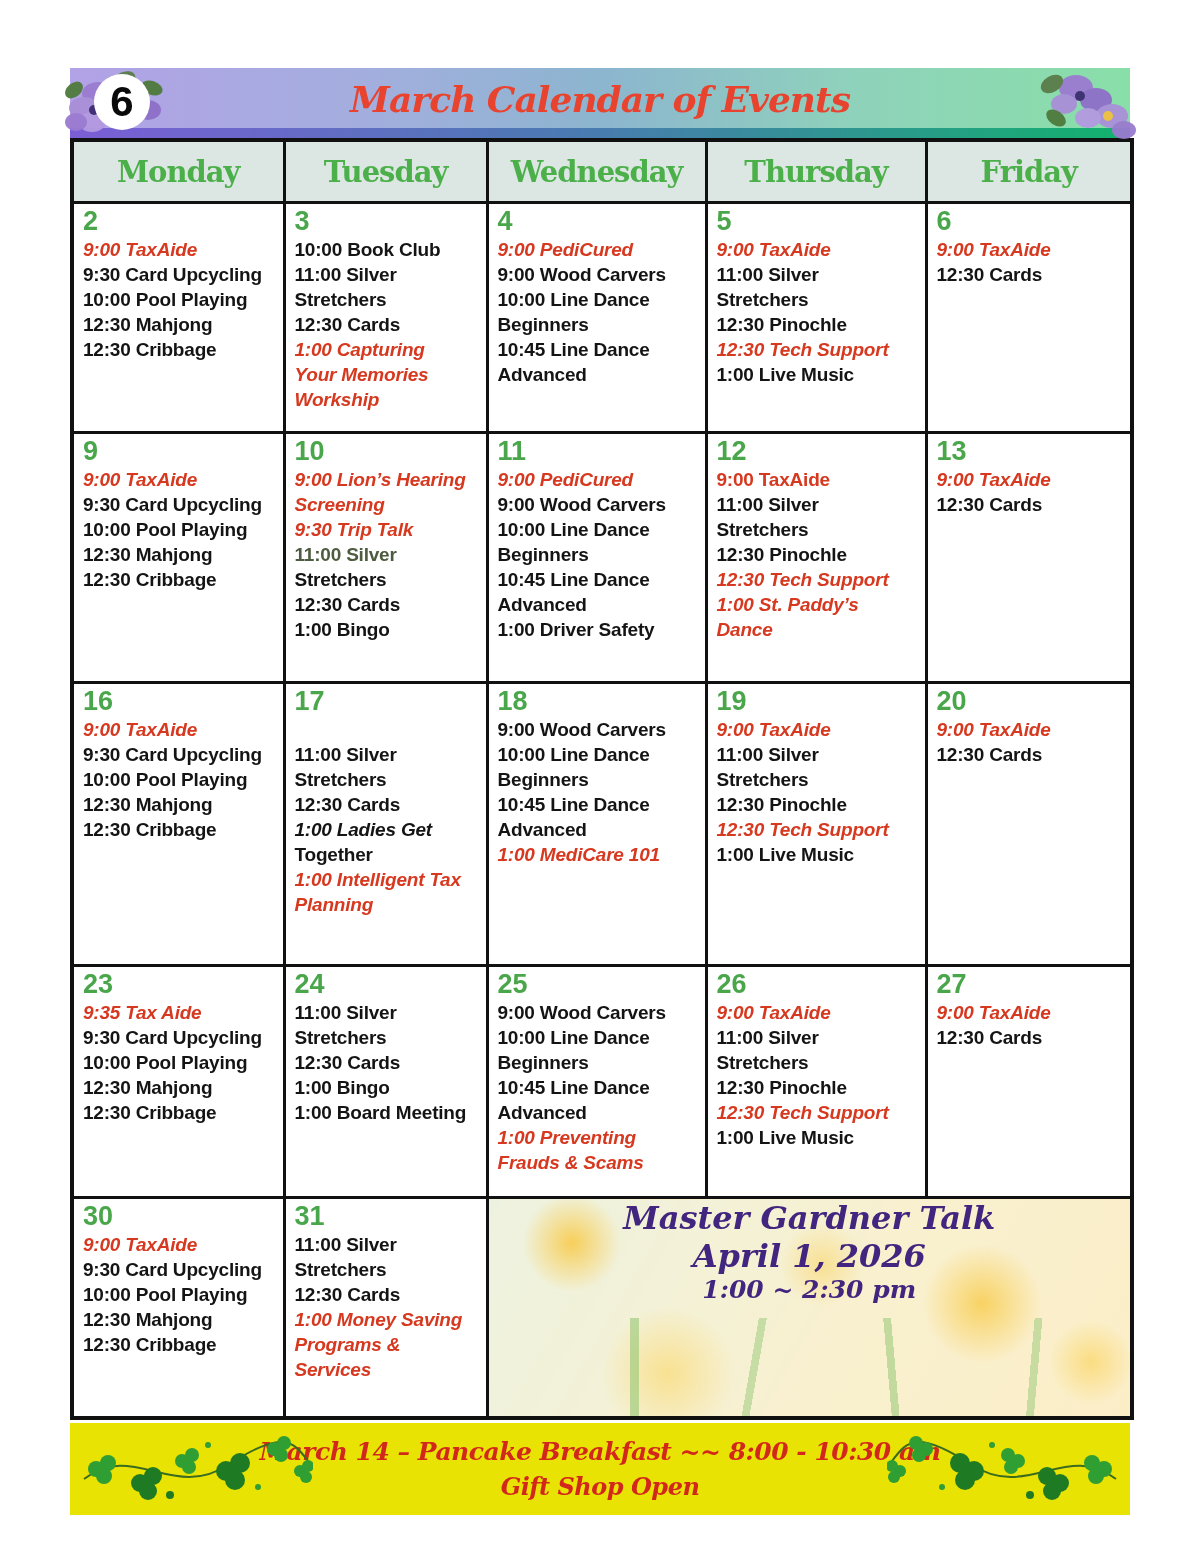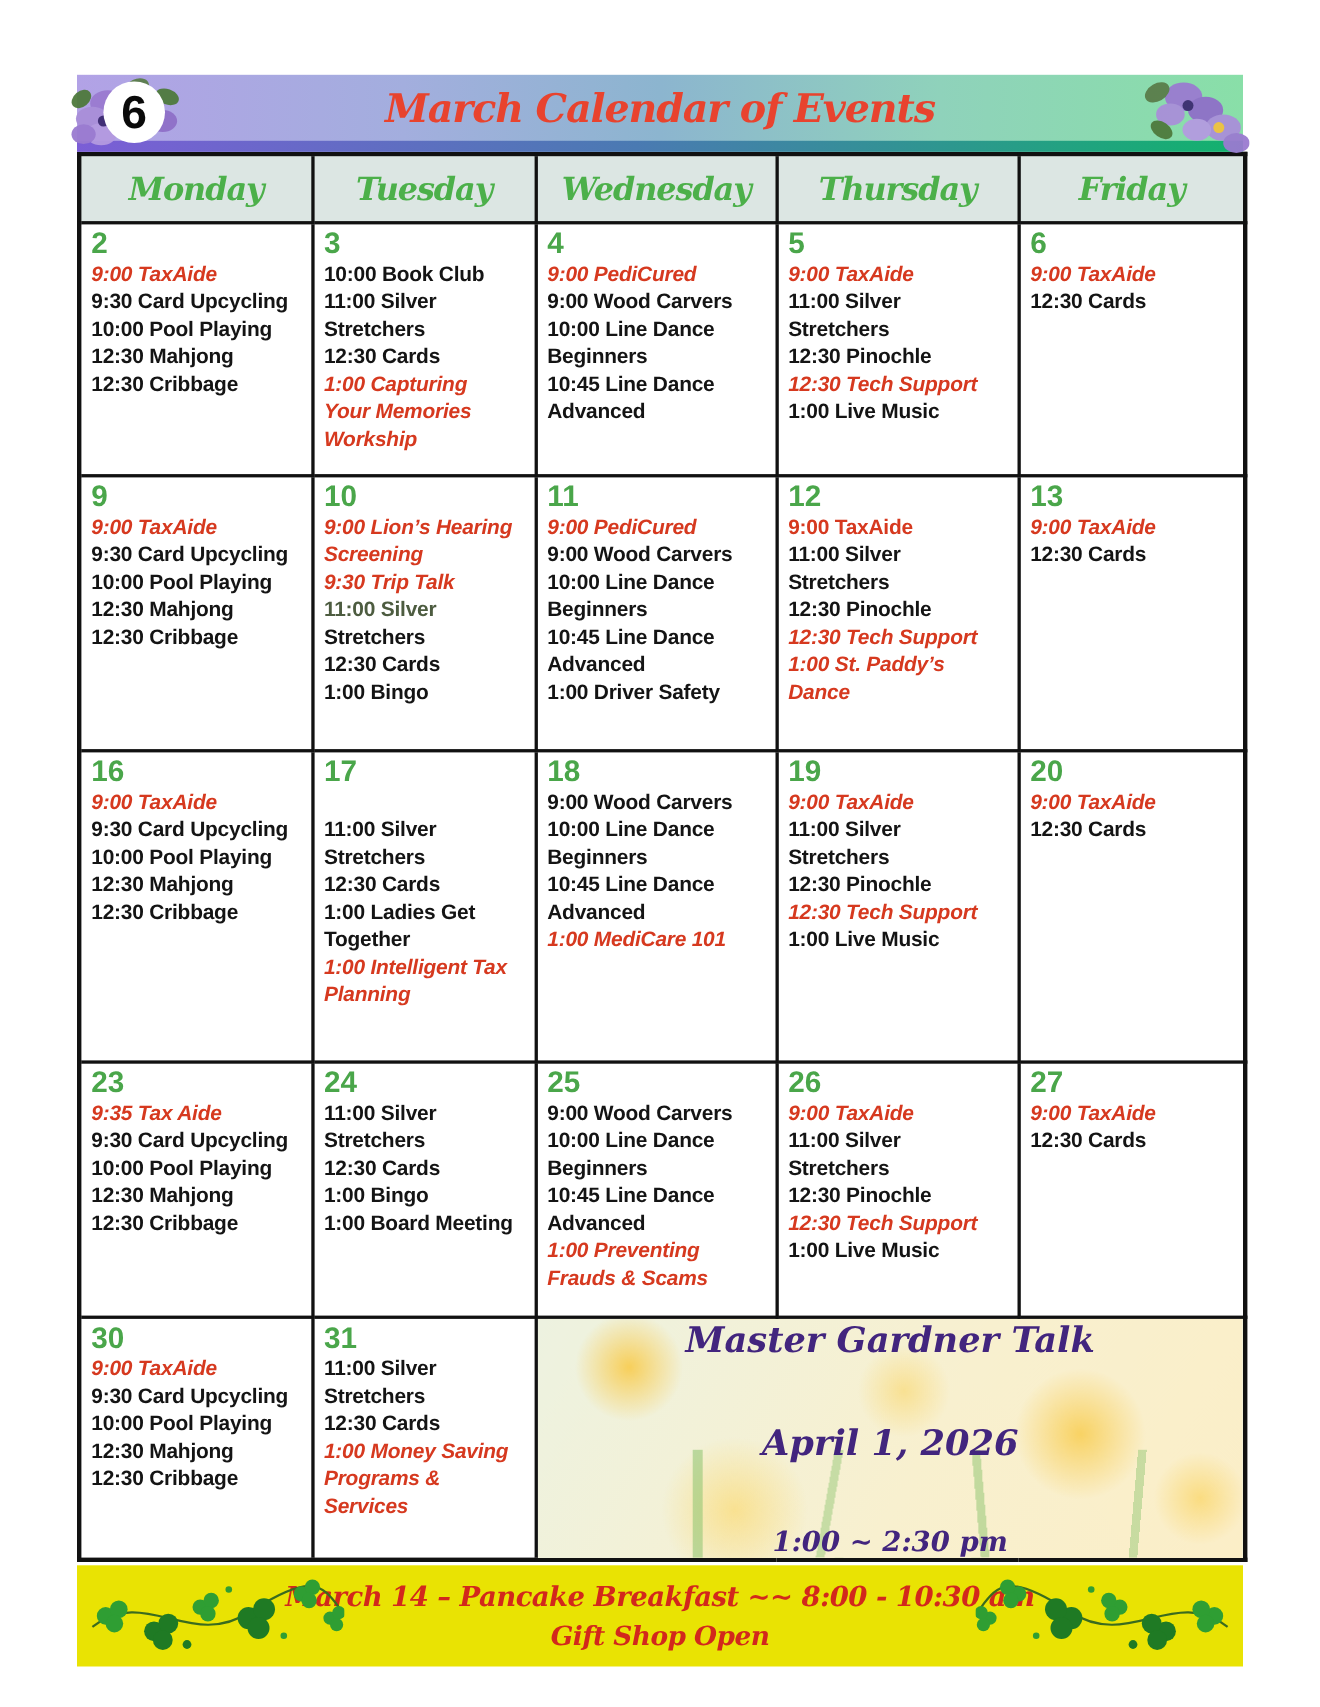--- a/index.html
+++ b/index.html
@@ -20,48 +20,48 @@
   .flower-right{right:-6px;top:-4px;}
   .page-badge{position:absolute;left:26px;top:8px;width:52px;height:52px;border-radius:50%;
     background:#ffffff;z-index:3;display:flex;align-items:center;justify-content:center;
     font-weight:bold;font-size:42px;color:#0a0a0a;box-shadow:0 0 0 2px #fff;}
 
   
   table.cal{width:1060px;border-collapse:collapse;table-layout:fixed;background:#fff;
     border:4px solid #111;}
   .cal th,.cal td{border:3px solid #111;vertical-align:top;}
   .cal th{height:57px;background:#dce6e3;text-align:center;vertical-align:middle;
-    font-family:"DejaVu Serif",serif;font-style:italic;font-weight:bold;
+    font-family:"DejaVu Serif",serif;font-weight:bold;
     font-size:29px;color:#4cb04a;letter-spacing:-1px;}
   .cal td{padding:2px 6px 2px 9px;}
   .date{color:#4aa64a;font-weight:bold;font-size:27px;line-height:31px;}
   .line{font-size:19px;font-weight:bold;line-height:25px;color:#141414;
     white-space:nowrap;letter-spacing:-0.2px;}
   .line.ri{color:#d6391f;font-style:italic;}
   .line.r{color:#d6391f;}
   .line.g{color:#4d5c40;}
-  .line.bi{color:#141414;}
+  .line.bi{color:#141414;font-style:italic;}
 
   
   td.special-cell{padding:0;position:relative;
     background:
       radial-gradient(70px 70px at 13% 20%, rgba(249,198,58,.80), rgba(249,198,58,0) 70%),
       radial-gradient(95px 95px at 28% 80%, rgba(252,212,90,.55), rgba(252,212,90,0) 70%),
       radial-gradient(60px 60px at 52% 30%, rgba(250,205,70,.45), rgba(250,205,70,0) 70%),
       radial-gradient(85px 85px at 77% 48%, rgba(248,198,55,.70), rgba(248,198,55,0) 70%),
       radial-gradient(60px 60px at 94% 75%, rgba(250,205,70,.55), rgba(250,205,70,0) 70%),
       linear-gradient(120deg,#edf2e0 0%,#f8f0cf 55%,#fbeec7 100%);}
   td.special-cell::after{content:"";position:absolute;left:0;right:0;bottom:0;height:45%;
     background:
       linear-gradient(90deg, transparent 0 22%, rgba(140,195,110,.55) 22% 23.4%, transparent 23.4%),
       linear-gradient(100deg, transparent 0 41%, rgba(150,200,120,.5) 41% 42.2%, transparent 42.2%),
       linear-gradient(85deg, transparent 0 62%, rgba(140,195,110,.5) 62% 63.2%, transparent 63.2%),
       linear-gradient(95deg, transparent 0 84%, rgba(150,200,120,.5) 84% 85.2%, transparent 85.2%);}
   .special-inner{position:absolute;left:0;right:0;top:0;bottom:0;z-index:2;
-    display:flex;flex-direction:column;align-items:center;justify-content:space-between;
+    display:flex;flex-direction:column;align-items:center;justify-content:flex-start;
     font-family:"DejaVu Serif",serif;font-weight:bold;font-style:italic;color:#42257e;}
   .sp1{font-size:32px;} .sp2{font-size:32px;} .sp3{font-size:25px;}
 
   
   .footer-banner{position:relative;height:92px;background:#e9e303;margin-top:3px;
     display:flex;flex-direction:column;align-items:center;justify-content:center;gap:6px;}
   .footer-line{font-family:"DejaVu Serif",serif;font-weight:bold;font-style:italic;
     color:#d2281c;letter-spacing:-0.5px;}
   .fl1{font-size:25px;} .fl2{font-size:24px;}
   .shamrock{position:absolute;top:8px;}

